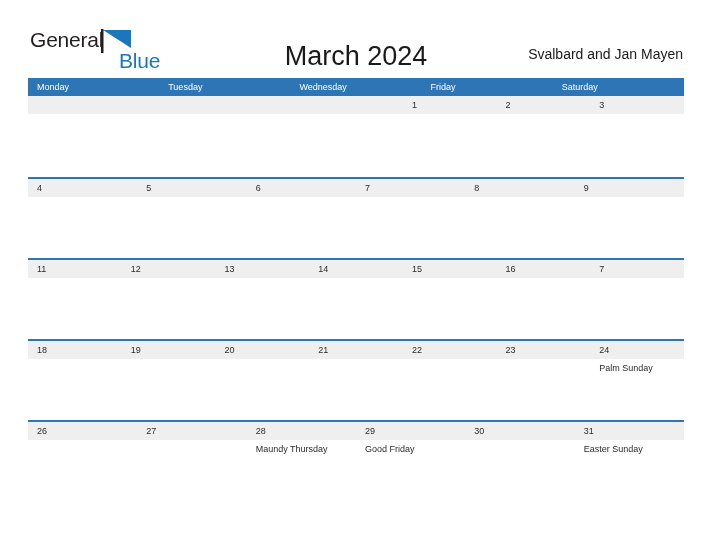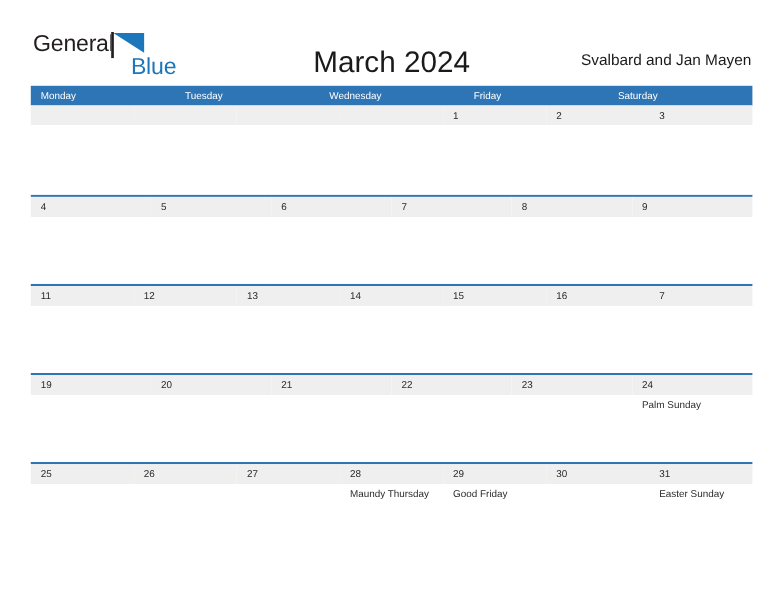--- a/index.html
+++ b/index.html
@@ -259,20 +259,24 @@
       <span class="day-event"></span>
     </div>
     <div class="day-cell">
       <span class="day-number">7</span>
       <span class="day-event"></span>
     </div>
   </div>
 
   <div class="week-row">
     <div class="day-cell">
+      <span class="day-number">18</span>
+      <span class="day-event"></span>
+    </div>
+    <div class="day-cell">
       <span class="day-number">19</span>
       <span class="day-event"></span>
     </div>
     <div class="day-cell">
       <span class="day-number">20</span>
       <span class="day-event"></span>
     </div>
     <div class="day-cell">
       <span class="day-number">21</span>
       <span class="day-event"></span>
@@ -286,24 +290,20 @@
       <span class="day-event"></span>
     </div>
     <div class="day-cell">
       <span class="day-number">24</span>
       <span class="day-event">Palm Sunday</span>
     </div>
   </div>
 
   <div class="week-row">
     <div class="day-cell">
-      <span class="day-number">25</span>
-      <span class="day-event"></span>
-    </div>
-    <div class="day-cell">
       <span class="day-number">26</span>
       <span class="day-event"></span>
     </div>
     <div class="day-cell">
       <span class="day-number">27</span>
       <span class="day-event"></span>
     </div>
     <div class="day-cell">
       <span class="day-number">28</span>
       <span class="day-event">Maundy Thursday</span>

